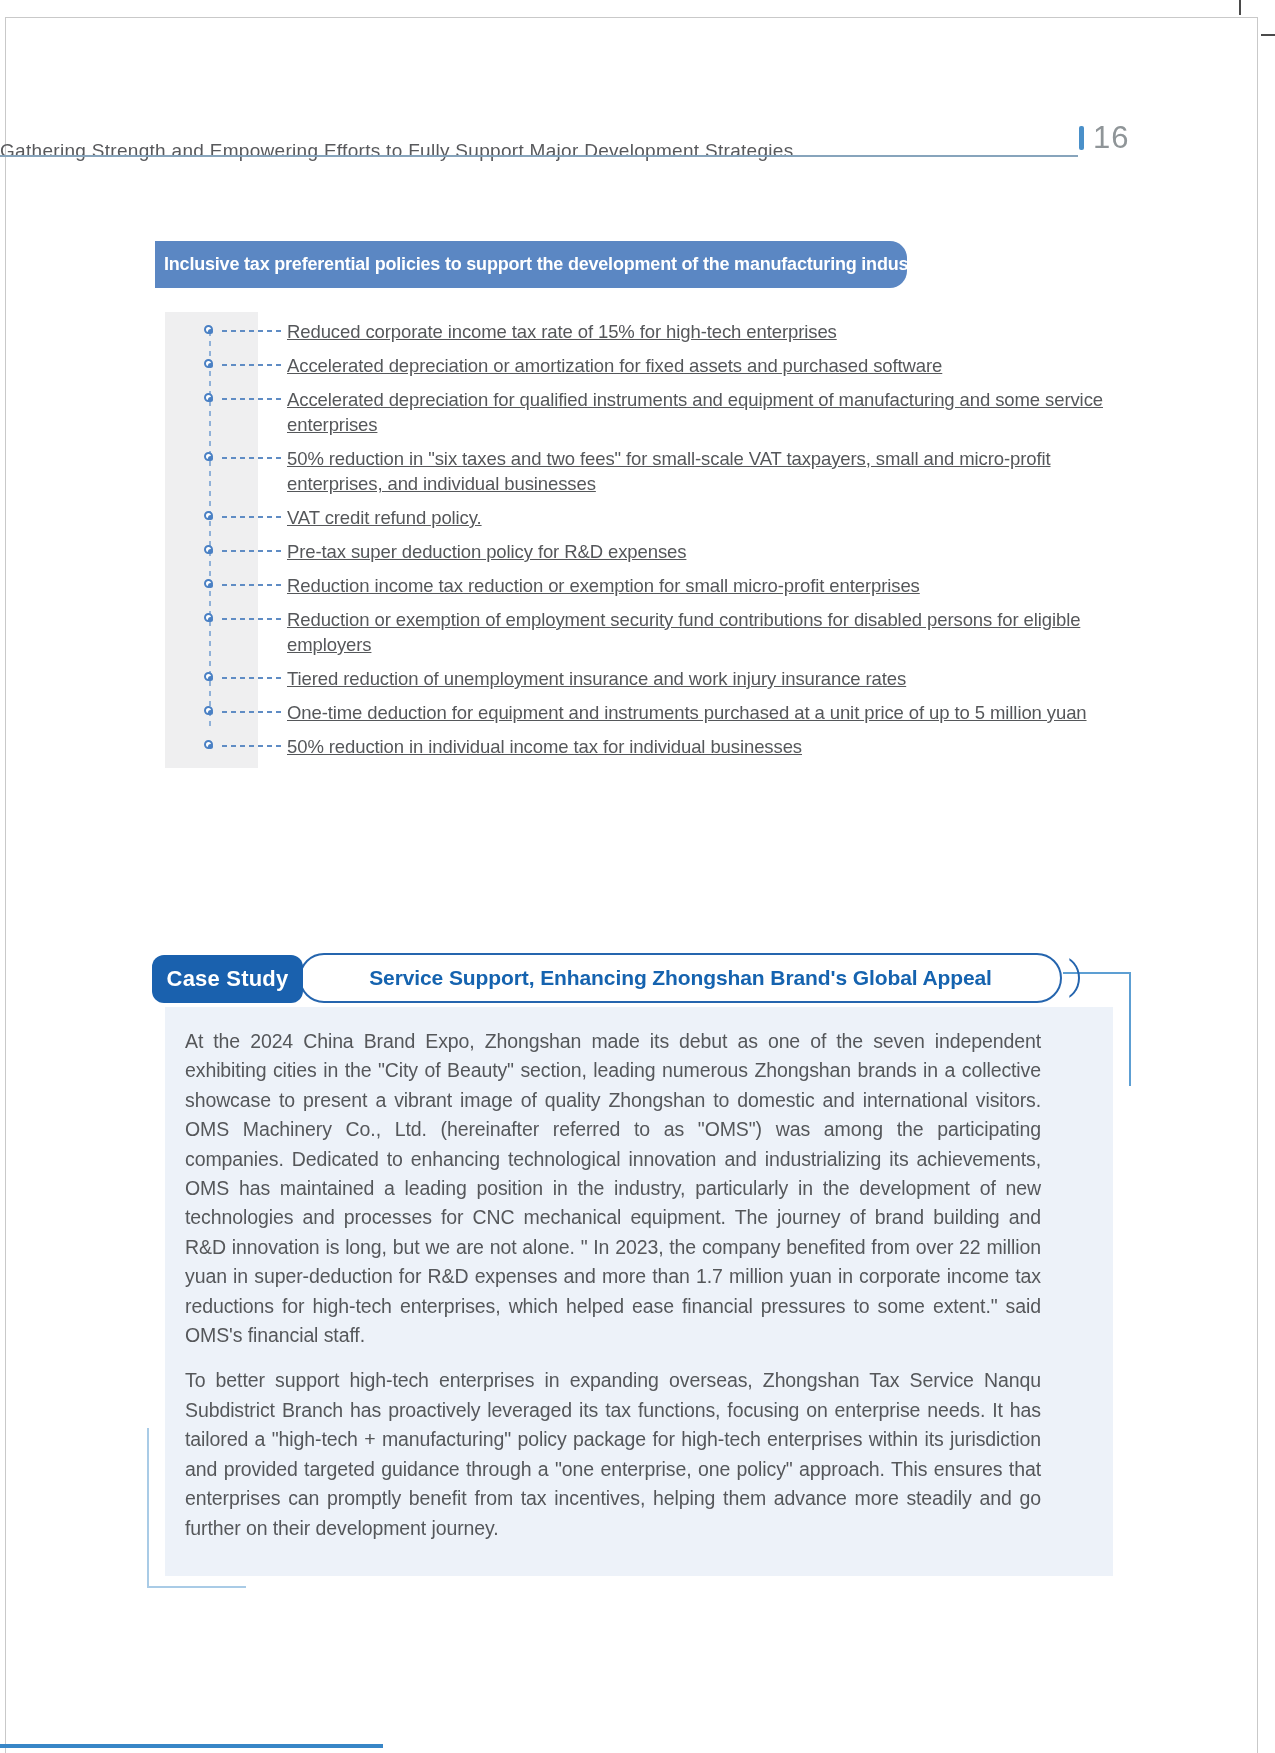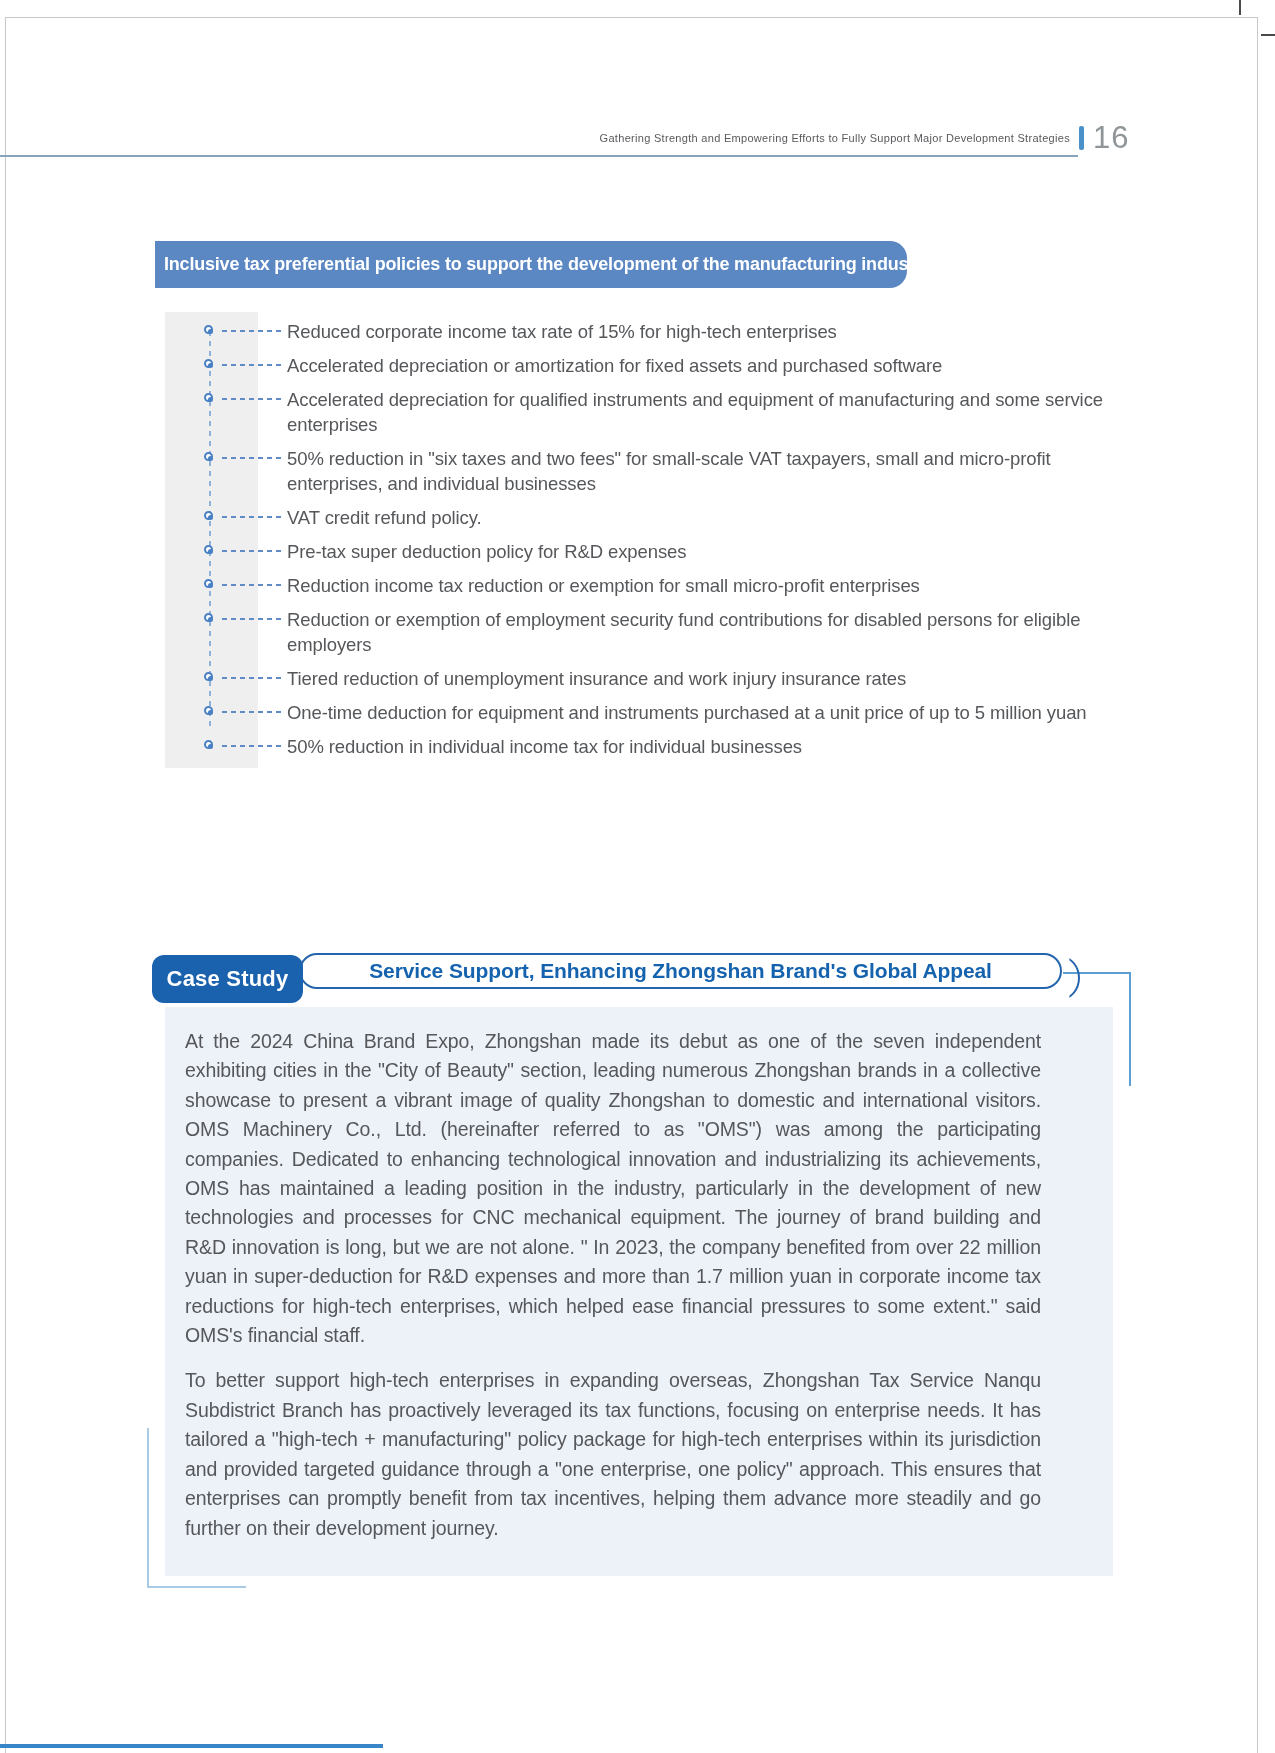--- a/index.html
+++ b/index.html
@@ -11,22 +11,22 @@
   }
   *{margin:0;padding:0;box-sizing:border-box;}
   html,body{background:#ffffff;}
   body{font-family:"Liberation Sans","DejaVu Sans",sans-serif;}
   .page{position:relative;width:1275px;height:1753px;background:#fff;overflow:hidden;}
 
   .frame{position:absolute;left:5px;top:17px;width:1253px;height:1780px;border:1px solid var(--frame_gray);}
   .crop-v{position:absolute;left:1239px;top:0;width:2px;height:15px;background:#4a4a4a;}
   .crop-h{position:absolute;left:1261px;top:34px;width:14px;height:2px;background:#4a4a4a;}
 
-  .header-title{position:absolute;left:0;top:132px;width:1070px;text-align:right;
-    font-size:11px;color:#58595c;letter-spacing:.3px;}
+  .header-title{position:absolute;left:0;top:140px;width:1070px;text-align:left;
+    font-size:19px;color:#58595c;letter-spacing:.3px;}
   .header-sep{position:absolute;left:1079px;top:126px;width:5px;height:24px;
     background:var(--header_sep);border-radius:2px;}
   .header-num{position:absolute;left:1093px;top:120px;font-size:31px;color:var(--page_num);letter-spacing:1px;}
   .header-line{position:absolute;left:0;top:155px;width:1078px;height:2px;background:var(--header_line);}
 
   .banner{position:absolute;left:155px;top:241px;width:752px;height:47px;
     background:var(--banner_bg);border-radius:0 17px 17px 0;color:#fff;
     font-size:18px;font-weight:700;letter-spacing:-.2px;line-height:47px;
     padding-left:9px;white-space:nowrap;}
 
@@ -35,26 +35,26 @@
   .vline{position:absolute;left:44px;top:19px;bottom:38px;width:2px;
     background:repeating-linear-gradient(180deg,var(--vline_blue) 0 5px,transparent 5px 10px);}
   .policy-item{position:relative;display:flex;margin-bottom:9px;}
   .policy-item .marker{flex:0 0 122px;position:relative;height:25px;}
   .policy-item .ring{position:absolute;left:39px;top:6px;width:9px;height:9px;background:#fff;
     border:2px solid var(--bullet_blue);border-radius:50%;z-index:2;}
   .policy-item .ring::after{content:"";position:absolute;left:2px;top:2px;width:5px;height:5px;
     background:var(--bullet_blue);border-radius:50%;}
   .policy-item .hdash{position:absolute;left:57px;top:11px;width:62px;height:2px;
     background:repeating-linear-gradient(90deg,var(--dash_blue) 0 5px,transparent 5px 9px);}
-  .policy-item .itext{flex:1;font-size:18.5px;line-height:25px;color:var(--text_gray);letter-spacing:-.1px;}
+  .policy-item .itext{flex:1;font-size:18.5px;line-height:25px;color:var(--text_gray);letter-spacing:-.1px;text-decoration:underline;}
 
   .cs-badge{position:absolute;left:152px;top:955px;width:151px;height:48px;z-index:3;
     background:var(--badge_bg);border-radius:12px;color:#fff;font-size:22px;font-weight:700;
     display:flex;align-items:center;justify-content:center;letter-spacing:.2px;text-align:right;}
-  .cs-pill{position:absolute;left:299px;top:953px;width:763px;height:36px;z-index:2;
+  .cs-pill{position:absolute;left:299px;top:953px;width:763px;height:50px;z-index:2;
     background:#fff;border:2px solid var(--pill_border);border-radius:27px;
     display:flex;align-items:center;justify-content:center;
     color:var(--title_blue);font-size:21px;font-weight:700;letter-spacing:-.1px;}
   .pill-echo{position:absolute;left:1042px;top:956px;width:38px;height:44px;border-radius:50%;
     border:2px solid var(--pill_border);clip-path:inset(0 0 0 72%);z-index:1;background:transparent;}
 
   .br-h{position:absolute;left:1063px;top:972px;width:68px;height:2px;background:var(--bracket_right);}
   .br-v{position:absolute;left:1129px;top:972px;width:2px;height:114px;background:var(--bracket_right);}
   .bl-v{position:absolute;left:147px;top:1428px;width:2px;height:160px;background:var(--bracket_left);}
   .bl-h{position:absolute;left:147px;top:1586px;width:99px;height:2px;background:var(--bracket_left);}

